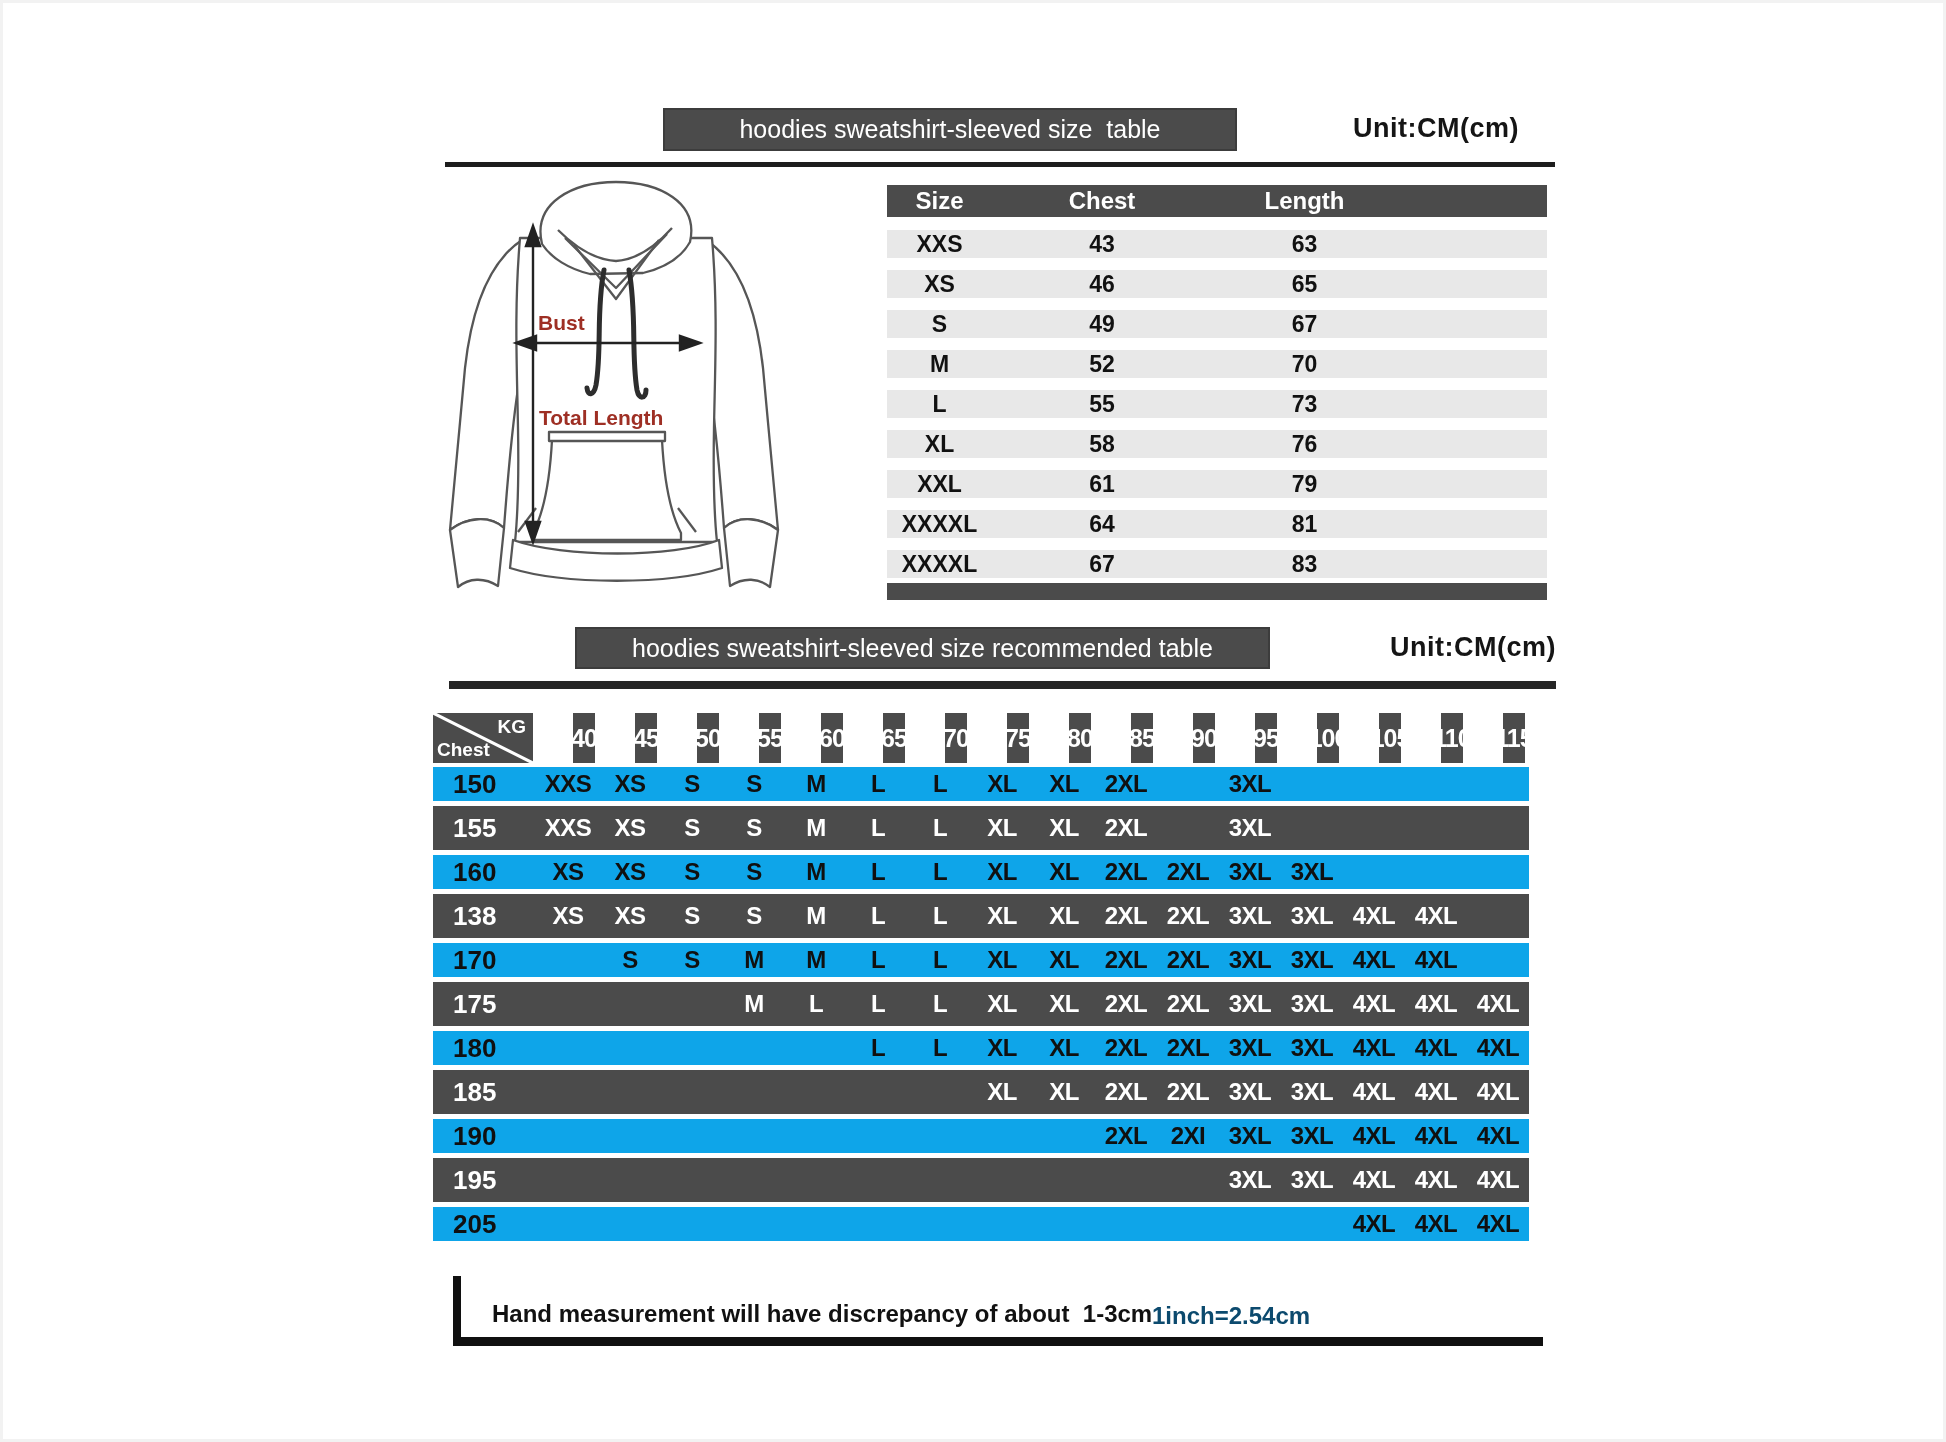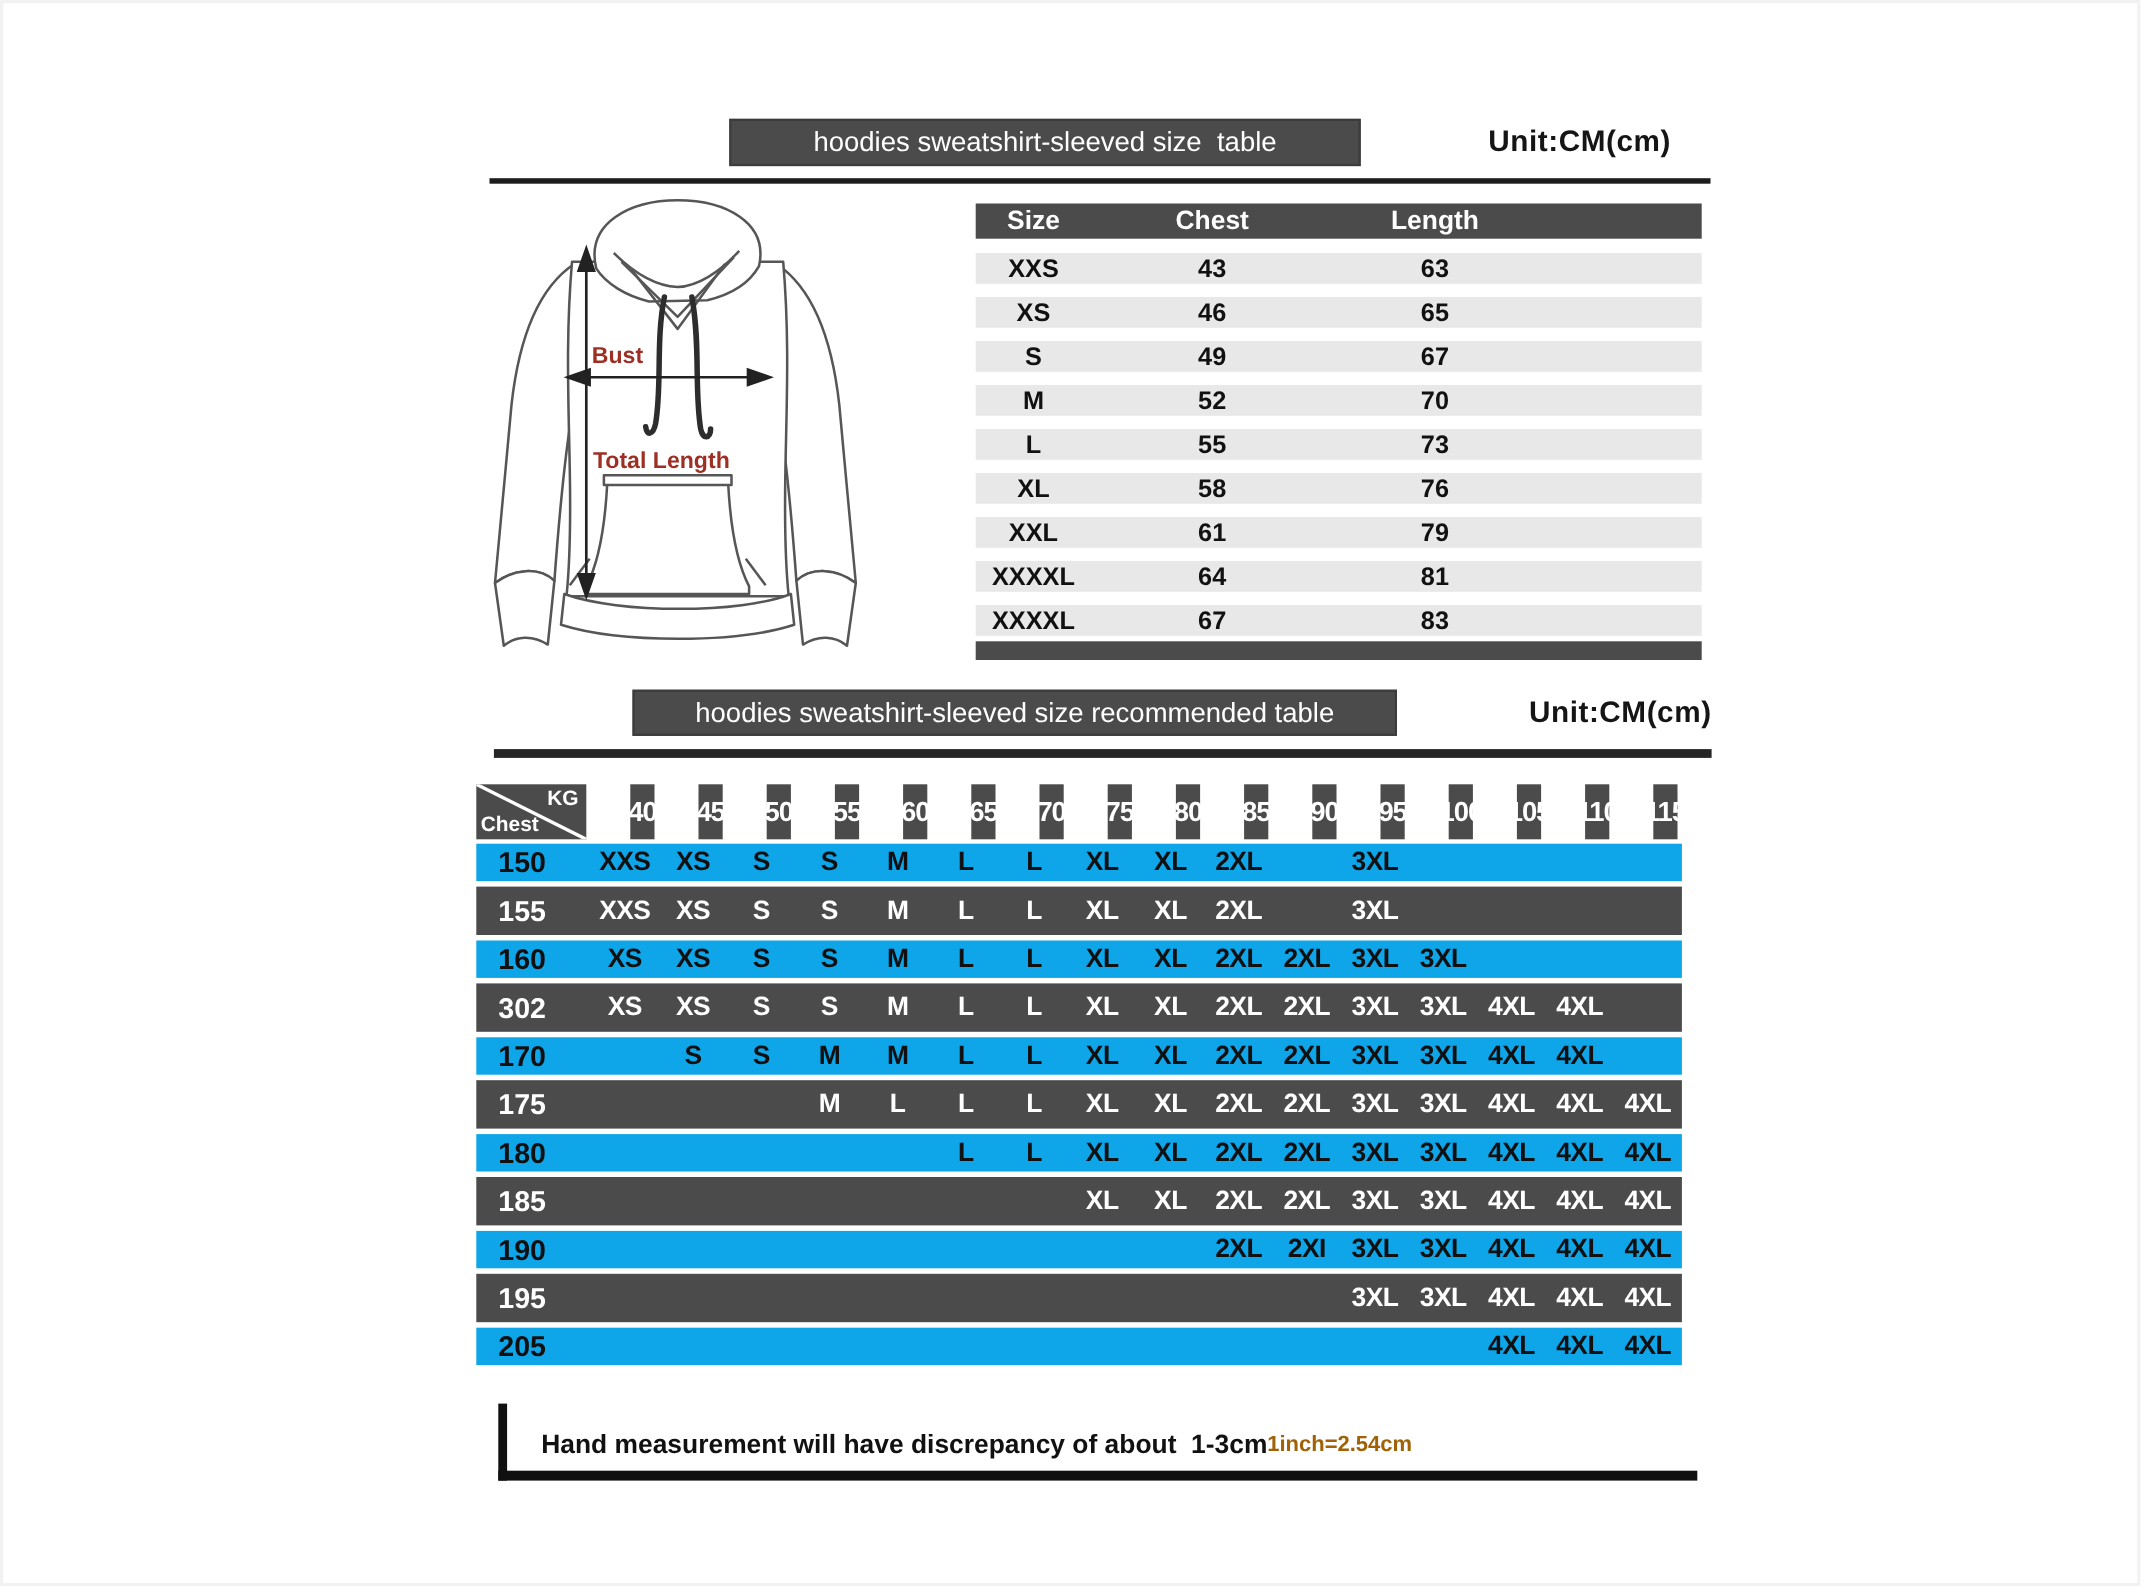--- a/index.html
+++ b/index.html
@@ -42,21 +42,21 @@
   .m-body{margin-top:4px;display:flex;flex-direction:column;gap:5px;}
   .m-row{align-items:center;background:#0ea5e9;color:#101010;}
   .m-row.light{height:34px;}
   .m-row.dark{height:44px;background:#4b4b4b;color:#fff;}
   .m-label{padding-left:20px;font-size:26px;font-weight:bold;}
   .m-cell{text-align:center;font-size:24px;font-weight:bold;letter-spacing:-0.5px;}
 
   
   .f-bar{position:absolute;left:453px;top:1276px;width:8px;height:70px;background:#101010;}
   .f-note{position:absolute;left:492px;top:1300px;font-size:24px;font-weight:bold;color:#111;white-space:pre;}
-  .f-conv{position:absolute;left:1152px;top:1302px;font-size:20px;font-weight:bold;color:#a16207;}
+  .f-conv{position:absolute;left:1152px;top:1302px;font-size:24px;font-weight:bold;color:#0c4a6e;}
   .f-line{position:absolute;left:453px;top:1337px;width:1090px;height:9px;background:#101010;}
 
   
   .hoodie{position:absolute;left:438px;top:178px;width:368px;height:432px;}
 </style>
 </head>
 <body>
 
 <div class="canvas">
 
@@ -261,21 +261,21 @@
           <div class="m-cell">XL</div>
           <div class="m-cell">2XL</div>
           <div class="m-cell">2XL</div>
           <div class="m-cell">3XL</div>
           <div class="m-cell">3XL</div>
           <div class="m-cell"></div>
           <div class="m-cell"></div>
           <div class="m-cell"></div>
         </div>
         <div class="m-grid m-row dark">
-          <div class="m-label">302</div>
+          <div class="m-label">138</div>
           <div class="m-cell">XS</div>
           <div class="m-cell">XS</div>
           <div class="m-cell">S</div>
           <div class="m-cell">S</div>
           <div class="m-cell">M</div>
           <div class="m-cell">L</div>
           <div class="m-cell">L</div>
           <div class="m-cell">XL</div>
           <div class="m-cell">XL</div>
           <div class="m-cell">2XL</div>

